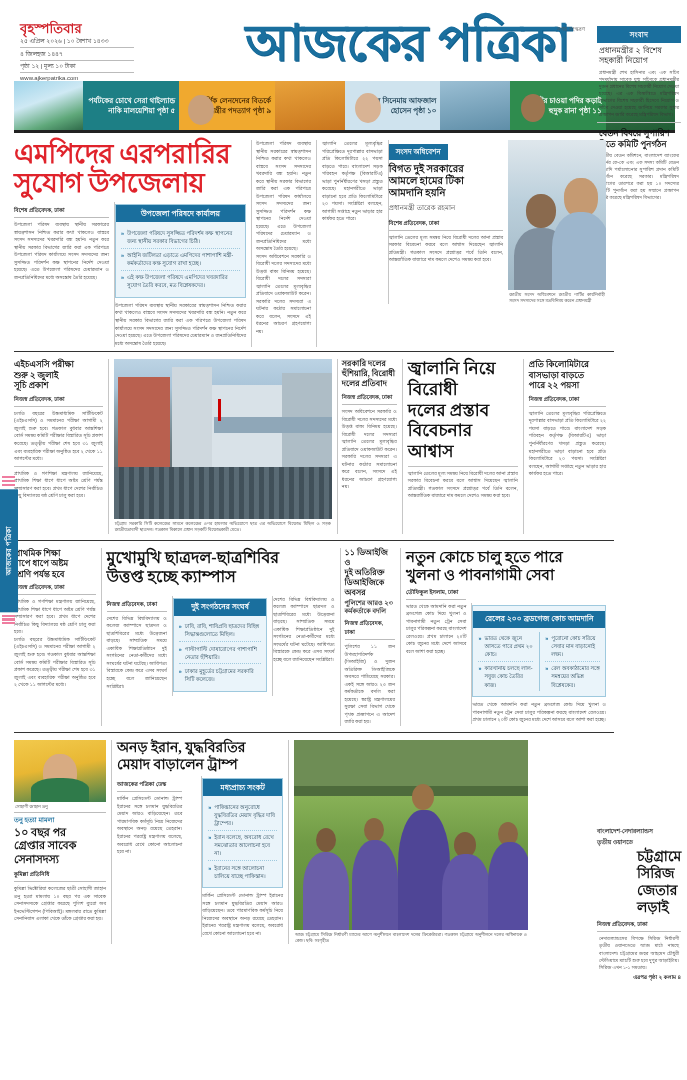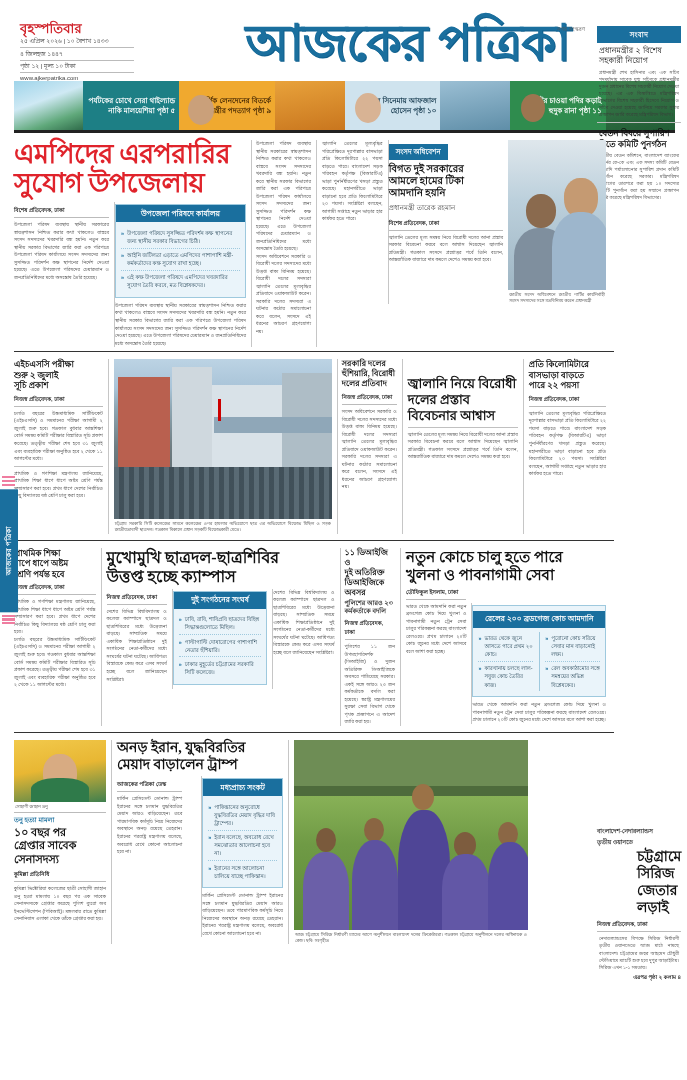--- a/index.html
+++ b/index.html
@@ -277,21 +277,21 @@
 
     <div class="col rule-v" style="width:62px;padding-left:4px;">
       <h4 style="white-space:pre-line;font-size:8px;">সরকারি দলের
 হুঁশিয়ারি, বিরোধী
 দলের প্রতিবাদ</h4>
       <div class="byline">নিজস্ব প্রতিবেদক, ঢাকা</div>
       <div class="body">সংসদ অধিবেশনে সরকারি ও বিরোধী দলের সদস্যদের মধ্যে উত্তপ্ত বাক্য বিনিময় হয়েছে। বিরোধী দলের সদস্যরা জ্বালানি তেলের মূল্যবৃদ্ধির প্রতিবাদে ওয়াকআউট করেন। সরকারি দলের সদস্যরা এ ঘটনার কঠোর সমালোচনা করে বলেন, সংসদে এই ধরনের আচরণ গ্রহণযোগ্য নয়।</div>
     </div>
 
     <div class="col rule-v" style="width:120px;padding-left:5px;">
-      <h3 style="white-space:pre-line;font-size:13px;margin-top:17px;">জ্বালানি নিয়ে বিরোধী
+      <h3 style="white-space:pre-line;font-size:17px;">জ্বালানি নিয়ে বিরোধী
 দলের প্রস্তাব
 বিবেচনার আশ্বাস</h3>
       <div class="hr-thin"></div>
       <div class="body">জ্বালানি তেলের মূল্য সমন্বয় নিয়ে বিরোধী দলের আনা প্রস্তাব সরকার বিবেচনা করবে বলে আশ্বাস দিয়েছেন জ্বালানি প্রতিমন্ত্রী। গতকাল সংসদে প্রশ্নোত্তর পর্বে তিনি বলেন, আন্তর্জাতিক বাজারে দাম কমলে দেশেও সমন্বয় করা হবে।</div>
     </div>
 
     <div class="col rule-v" style="width:86px;padding-left:5px;">
       <h4 style="white-space:pre-line">প্রতি কিলোমিটারে
 বাসভাড়া বাড়তে
 পারে ২২ পয়সা</h4>
@@ -309,21 +309,21 @@
 ধাপে ধাপে অষ্টম
 শ্রেণি পর্যন্ত হবে</h4>
       <div class="byline">নিজস্ব প্রতিবেদক, ঢাকা</div>
       <div class="body">প্রাথমিক ও গণশিক্ষা মন্ত্রণালয় জানিয়েছে, প্রাথমিক শিক্ষা ধাপে ধাপে অষ্টম শ্রেণি পর্যন্ত সম্প্রসারণ করা হবে। প্রথম ধাপে দেশের নির্বাচিত কিছু বিদ্যালয়ে ষষ্ঠ শ্রেণি চালু করা হবে।</div>
       <div class="body">চলতি বছরের উচ্চমাধ্যমিক সার্টিফিকেট (এইচএসসি) ও সমমানের পরীক্ষা আগামী ২ জুলাই শুরু হবে। গতকাল বুধবার আন্তশিক্ষা বোর্ড সমন্বয় কমিটি পরীক্ষার বিস্তারিত সূচি প্রকাশ করেছে। তত্ত্বীয় পরীক্ষা শেষ হবে ৩১ জুলাই এবং ব্যবহারিক পরীক্ষা অনুষ্ঠিত হবে ২ থেকে ১১ আগস্টের মধ্যে।</div>
     </div>
 
     <div class="col rule-v" style="width:234px;padding-left:5px;">
       <h2 style="white-space:pre-line;font-size:16px;">মুখোমুখি ছাত্রদল-ছাত্রশিবির
 উত্তপ্ত হচ্ছে ক্যাম্পাস</h2>
-      <div style="display:flex;gap:5px;margin-top:3px;">
+      <div style="display:flex;gap:5px;margin-top:10px;">
         <div style="width:62px;">
           <div class="byline">নিজস্ব প্রতিবেদক, ঢাকা</div>
           <div class="body">দেশের বিভিন্ন বিশ্ববিদ্যালয় ও কলেজ ক্যাম্পাসে ছাত্রদল ও ছাত্রশিবিরের মধ্যে উত্তেজনা বাড়ছে। সাম্প্রতিক সময়ে একাধিক শিক্ষাপ্রতিষ্ঠানে দুই সংগঠনের নেতা-কর্মীদের মধ্যে সংঘর্ষের ঘটনা ঘটেছে। আধিপত্য বিস্তারকে কেন্দ্র করে এসব সংঘর্ষ হচ্ছে বলে জানিয়েছেন সংশ্লিষ্টরা।</div>
         </div>
         <div style="width:98px;" class="rule-v">
           <div class="factbox" style="padding-top:0;">
             <div class="fb-head" style="margin-top:0;">দুই সংগঠনের সংঘর্ষ</div>
             <div class="fb-item">
               <span class="bul">»</span>
               <span>ঢাবি, রাবি, শাবিপ্রবি ছাত্রদের বিছিন্ন সিদ্ধান্তগুলোতে মিছিল।</span>

